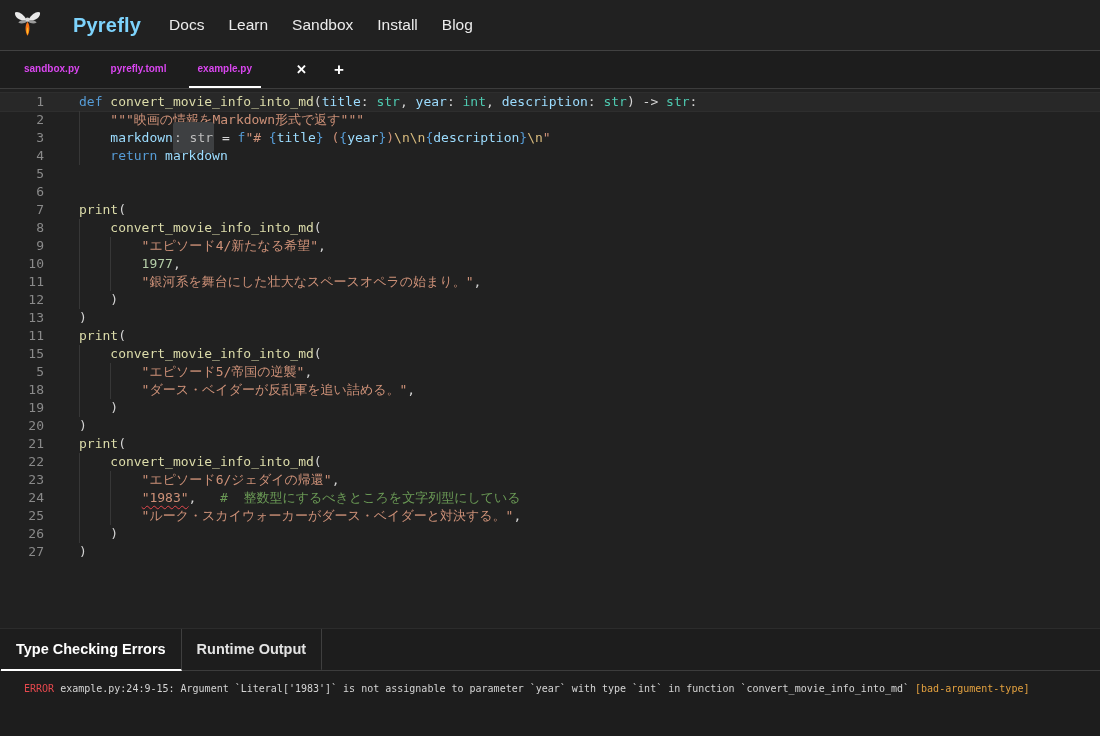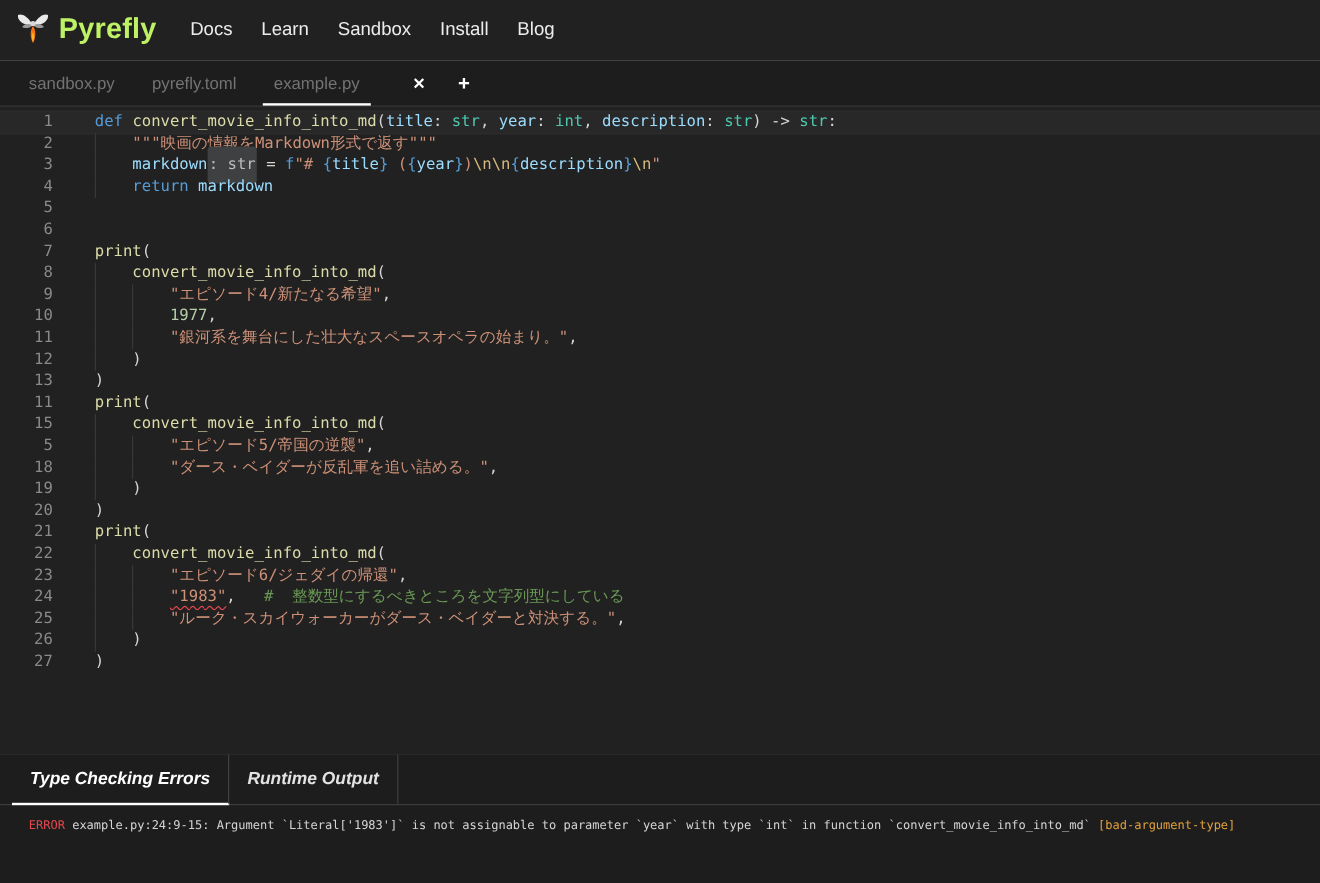--- a/index.html
+++ b/index.html
@@ -5,29 +5,29 @@
   * { margin:0; padding:0; box-sizing:border-box; }
   html,body { width:1100px; height:736px; overflow:hidden; background:#1f1f1f;
               font-family:"Liberation Sans", sans-serif; }
   body { display:flex; flex-direction:column; color:#e8e8e8; }
 
   
   .navbar { height:51px; flex:0 0 51px; background:#212121; border-bottom:1px solid #414141;
             display:flex; align-items:center; padding:0 14px; }
   .brand { display:flex; align-items:center; gap:8px; margin-right:28px; cursor:pointer; }
   .brand-logo { width:27px; height:30px; display:block; }
-  .brand-name { font-size:24px; font-weight:700; color:#bef264; letter-spacing:.2px; }
+  .brand-name { font-size:20px; font-weight:700; color:#7dd3fc; letter-spacing:.2px;margin-left:24px; }
   .nav-links { display:flex; align-items:center; gap:24px; }
   .nav-link { font-size:15.5px; color:#ececec; text-decoration:none; cursor:pointer; }
 
   
   .tabbar { height:38px; flex:0 0 38px; background:#1d1d1d; border-bottom:1px solid #3c3c3c;
             display:flex; align-items:stretch; padding-left:15px; }
   .ftab { display:flex; align-items:center; padding:0 9px; margin-right:13px;
-          font-size:14px; font-weight:400; color:#737373; cursor:pointer;
+          font-size:10px; font-weight:700; color:#d946ef; cursor:pointer;
           border-bottom:2px solid transparent; }
   .ftab.active { border-bottom-color:#ffffff; }
   .tab-close, .tab-add { display:flex; align-items:center; padding:0 12px;
           color:#ffffff; font-weight:700; cursor:pointer; }
   .tab-close { font-size:13px; margin-left:10px; }
   .tab-add { font-size:17px; margin-left:3px; }
 
   
   .editor { flex:1 1 auto; background:#212121; padding-top:4px; overflow:hidden;
             font-family:"DejaVu Sans Mono", monospace; font-size:13px; line-height:18px; }
@@ -47,21 +47,21 @@
   .tk-brc { color:#569cd6; }
   .tk-com { color:#6a9955; }
   .tk-inlay { color:#bdbdbd; background:#3e4042; border-radius:3px; padding:8px 1px; }
   .tk-errstr { color:#ce9178; text-decoration:underline wavy #e5484d 1px;
                text-underline-offset:3px; text-decoration-skip-ink:none; }
 
   
   .bottom-panel { flex:0 0 108px; background:#1d1d1d; border-top:1px solid #2c2c2c;
                   display:flex; flex-direction:column; }
   .btabs { height:42px; flex:0 0 42px; display:flex; align-items:stretch;
-           padding-left:10px; border-bottom:1px solid #3c3c3c;font-style:italic; }
+           padding-left:1px; border-bottom:1px solid #3c3c3c; }
   .btab { display:flex; align-items:center; padding:0 15px; font-size:14.5px; font-weight:700;
           color:#e3e3e3; border-right:1px solid #3f3f3f; cursor:pointer;
           border-bottom:2px solid transparent; margin-bottom:-1px; }
   .btab.active { color:#ffffff; border-bottom-color:#ffffff; }
   .output { padding:10px 0 0 24px; font-family:"DejaVu Sans Mono", monospace;
             font-size:10px; line-height:16px; color:#d4d4d4; white-space:pre-wrap; }
   .err-level { color:#e5484d; }
   .err-code  { color:#e2a03f; }
 </style>
 </head>

